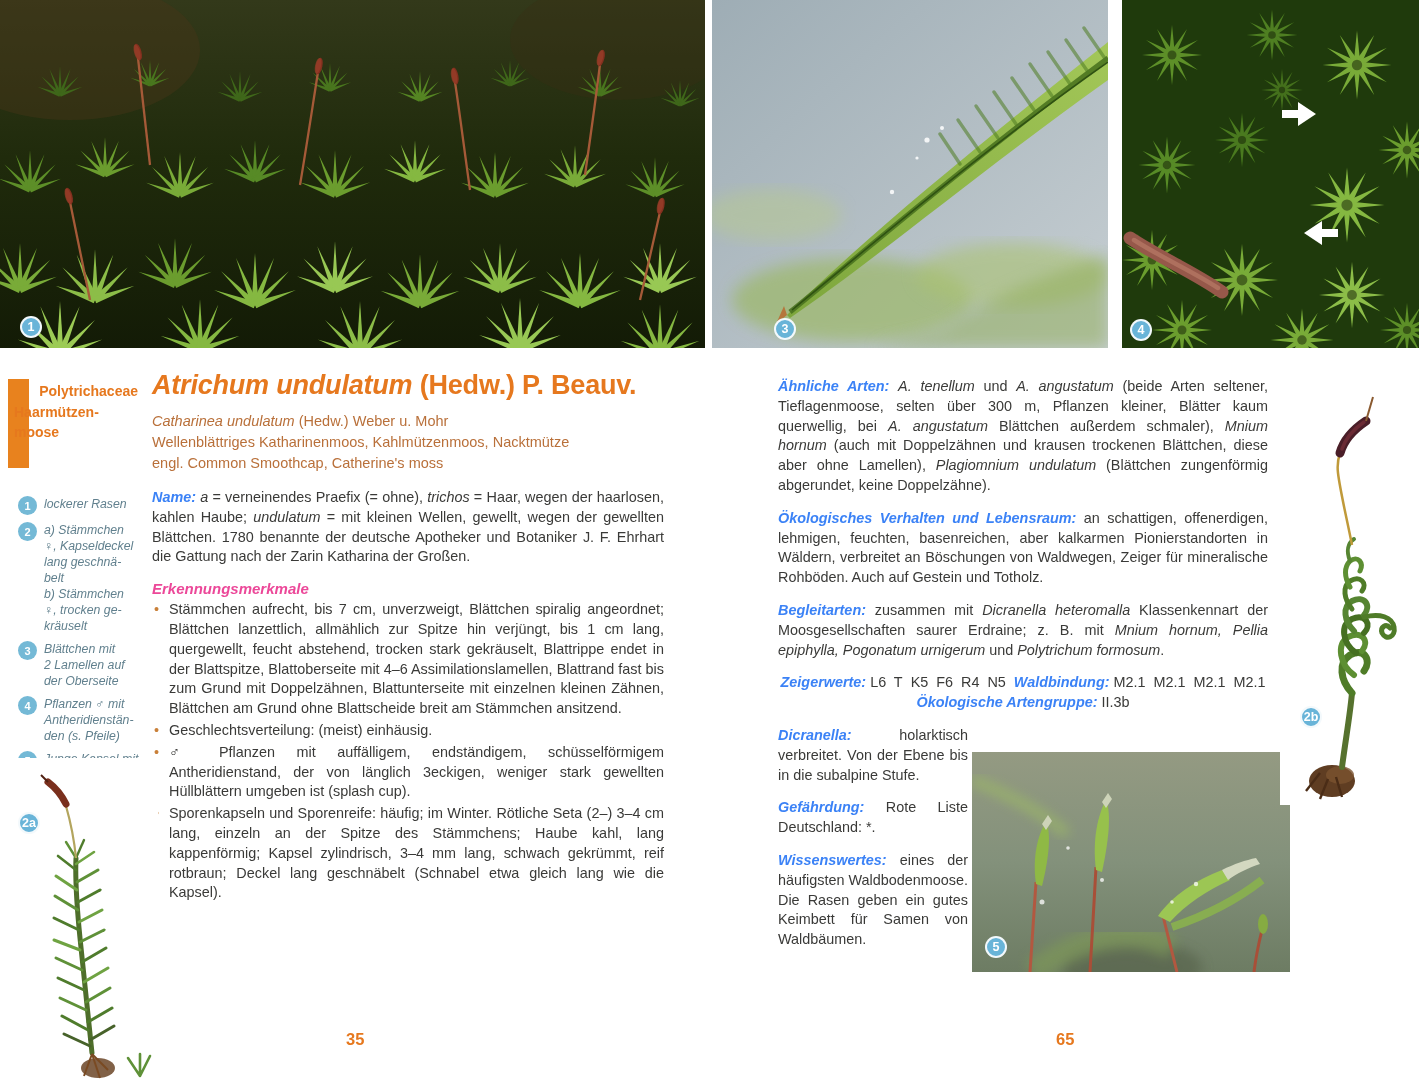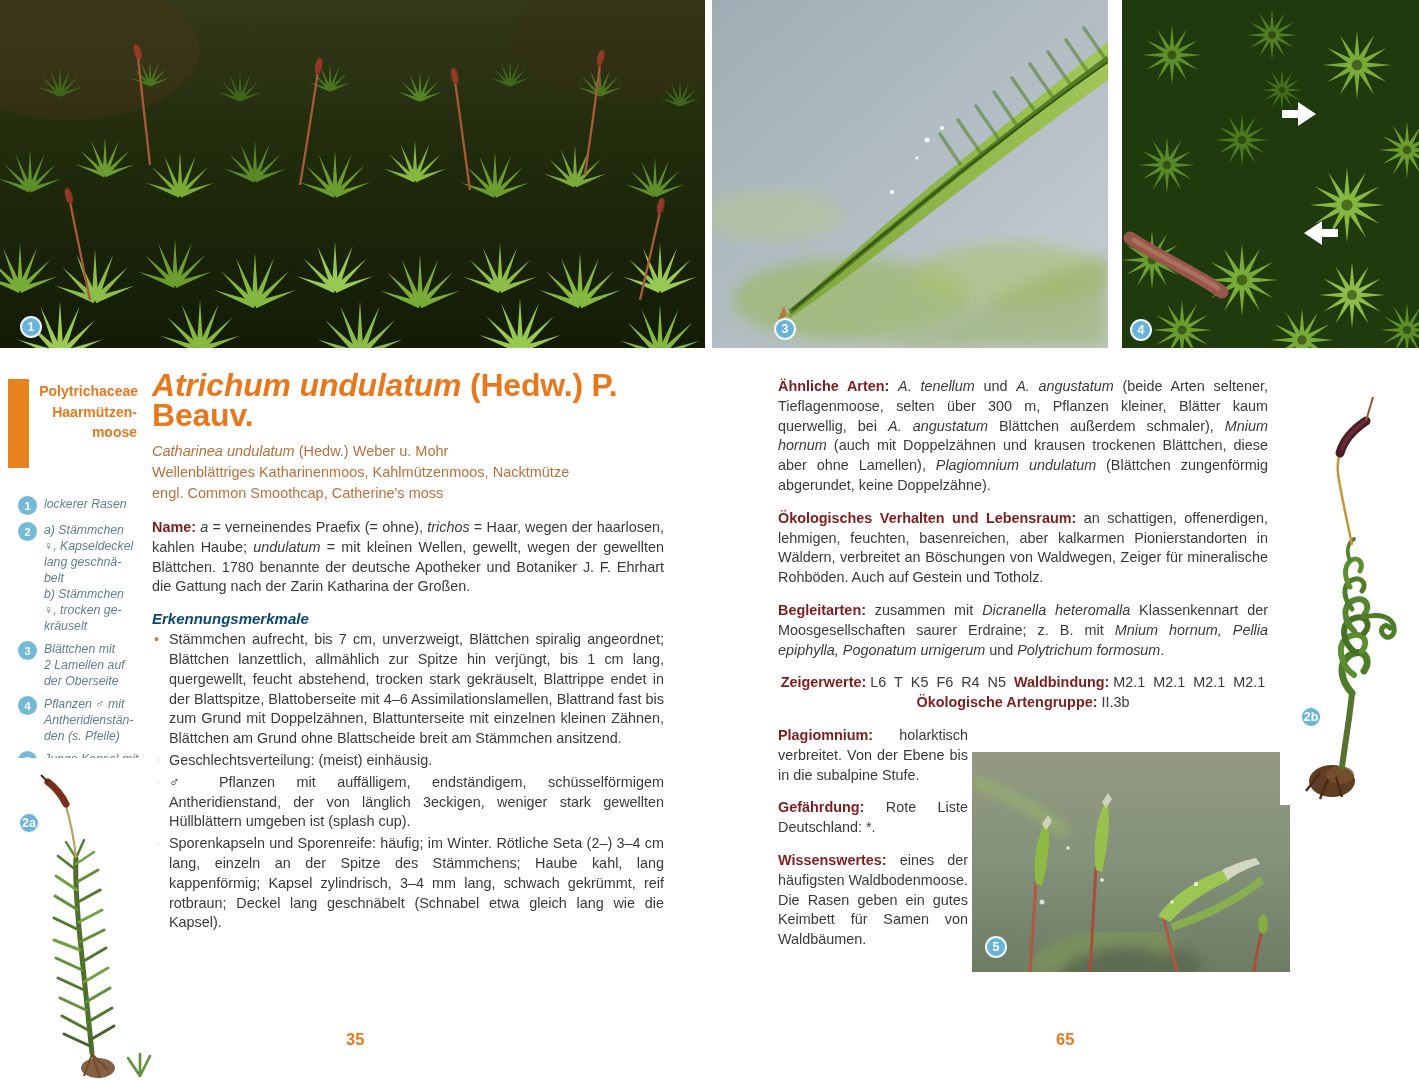--- a/index.html
+++ b/index.html
@@ -16,41 +16,41 @@
 
   .badge{position:absolute;width:22px;height:22px;border-radius:50%;background:#69b4d8;
          border:2px solid rgba(255,255,255,.92);color:#fff;font-weight:bold;font-size:12.5px;
          display:flex;align-items:center;justify-content:center;z-index:5;box-sizing:border-box;}
   .b1{left:20px;top:316px;} .b3{left:774px;top:318px;} .b4{left:1130px;top:319px;}
   .b2a{left:18px;top:812px;} .b2b{left:1300px;top:706px;} .b5{left:985px;top:936px;}
 
   .orange-bar{position:absolute;left:8px;top:379px;width:21px;height:89px;background:#e8821e;}
   .family{position:absolute;left:22px;top:381px;width:116px;text-align:right;
           color:#e6781e;font-weight:bold;font-size:14px;line-height:20px;}
-  .family-common{position:absolute;left:21px;top:402px;width:116px;text-align:right;
+  .family-common{position:absolute;left:14px;top:402px;width:116px;
           color:#e6781e;font-weight:bold;font-size:14px;line-height:20px;white-space:pre-line;}
 
   .legend{position:absolute;left:18px;top:496px;width:126px;}
   .legend-item{position:relative;margin-bottom:7px;min-height:19px;}
   .num-badge{position:absolute;left:0;top:0;width:19px;height:19px;border-radius:50%;
          background:#74b9d6;color:#fff;font-weight:bold;font-size:11px;
          display:flex;align-items:center;justify-content:center;}
   .legend-text{display:block;margin-left:26px;font-style:italic;color:#61808e;
          font-size:12.3px;line-height:16px;white-space:pre-line;}
 
   .col-left{position:absolute;left:152px;top:370px;width:512px;}
   .col-right{position:absolute;left:778px;top:377px;width:490px;}
-  h1{margin:0 0 11px 0;font-size:32px;line-height:30px;color:#e6781e;font-weight:bold;letter-spacing:-.2px;}
+  h1{margin:0 0 11px 0;font-size:27px;line-height:30px;color:#e6781e;font-weight:bold;letter-spacing:-.2px;}
   .ti{font-style:italic;}
   .syn,.common{margin:0;font-size:14.5px;line-height:21px;color:#b9703a;}
   .body{margin:0 0 13px 0;font-size:14.4px;line-height:19.8px;text-align:justify;}
   .first-para{margin-top:14px;}
   .i{font-style:italic;}
-  .lbl{color:#7f1d1d;font-weight:bold;}
-  .subhead{margin:2px 0 3px 0;font-size:15px;color:#0c4a6e;font-weight:bold;font-style:italic;}
+  .lbl{color:#3b82f6;font-weight:bold;font-style:italic;}
+  .subhead{margin:2px 0 3px 0;font-size:15px;color:#ec4899;font-weight:bold;font-style:italic;}
   ul.merkmale{margin:0;padding:0;list-style:none;}
   ul.merkmale li{position:relative;padding-left:17px;margin:0 0 2px 0;
         font-size:14.4px;line-height:19.8px;text-align:justify;}
   ul.merkmale li::before{content:"\2022";position:absolute;left:2px;top:0;color:#c98039;}
   .narrow .body{width:190px;}
   .pagenum{position:absolute;top:1030px;color:#e6781e;font-weight:bold;font-size:16.5px;}
   .pn-left{left:346px;} .pn-right{left:1056px;}
 </style>
 </head>
 <body>
@@ -293,21 +293,21 @@
       <li><span>Sporenkapseln und Sporenreife: häufig; im Winter. Rötliche Seta (2–) 3–4 cm lang, einzeln an der Spitze des Stämmchens; Haube kahl, lang kappenförmig; Kapsel zylindrisch, 3–4 mm lang, schwach gekrümmt, reif rotbraun; Deckel lang geschnäbelt (Schnabel etwa gleich lang wie die Kapsel).</span></li>
     </ul>
   </div>
 
   <div class="col-right">
     <p class="body"><span class="lbl">Ähnliche Arten: </span><span class="i">A. tenellum</span><span> und </span><span class="i">A. angustatum</span><span> (beide Arten seltener, Tieflagenmoose, selten über 300 m, Pflanzen kleiner, Blätter kaum querwellig, bei </span><span class="i">A. angustatum</span><span> Blättchen außerdem schmaler), </span><span class="i">Mnium hornum</span><span> (auch mit Doppelzähnen und krausen trockenen Blättchen, diese aber ohne Lamellen), </span><span class="i">Plagiomnium undulatum</span><span> (Blättchen zungenförmig abgerundet, keine Doppelzähne).</span></p>
     <p class="body"><span class="lbl">Ökologisches Verhalten und Lebensraum: </span><span>an schattigen, offenerdigen, lehmigen, feuchten, basenreichen, aber kalkarmen Pionierstandorten in Wäldern, verbreitet an Böschungen von Waldwegen, Zeiger für mineralische Rohböden. Auch auf Gestein und Totholz.</span></p>
     <p class="body"><span class="lbl">Begleitarten: </span><span>zusammen mit </span><span class="i">Dicranella heteromalla</span><span> Klassenkennart der Moosgesellschaften saurer Erdraine; z. B. mit </span><span class="i">Mnium hornum, Pellia epiphylla, Pogonatum urnigerum</span><span> und </span><span class="i">Polytrichum formosum</span><span>.</span></p>
     <p class="body" style="text-align:center;"><span class="lbl">Zeigerwerte: </span><span>L6&nbsp; T&nbsp; K5&nbsp; F6&nbsp; R4&nbsp; N5&nbsp; </span><span class="lbl">Waldbindung: </span><span>M2.1&nbsp; M2.1&nbsp; M2.1&nbsp; M2.1</span><br><span class="lbl">Ökologische Artengruppe: </span><span>II.3b</span></p>
     <div class="narrow">
-      <p class="body"><span class="lbl">Plagiomnium: </span><span>holarktisch verbreitet. Von der Ebene bis in die subalpine Stufe.</span></p>
+      <p class="body"><span class="lbl">Dicranella: </span><span>holarktisch verbreitet. Von der Ebene bis in die subalpine Stufe.</span></p>
       <p class="body"><span class="lbl">Gefährdung: </span><span>Rote Liste Deutschland: *.</span></p>
       <p class="body"><span class="lbl">Wissenswertes: </span><span>eines der häufigsten Waldbodenmoose. Die Rasen geben ein gutes Keimbett für Samen von Waldbäumen.</span></p>
     </div>
   </div>
 
   <div class="photo p5">
     <svg viewBox="0 0 318 220">
       <defs>
         <linearGradient id="p5g" x1="0" y1="0" x2="0" y2="1">
           <stop offset="0" stop-color="#949a82"></stop>

